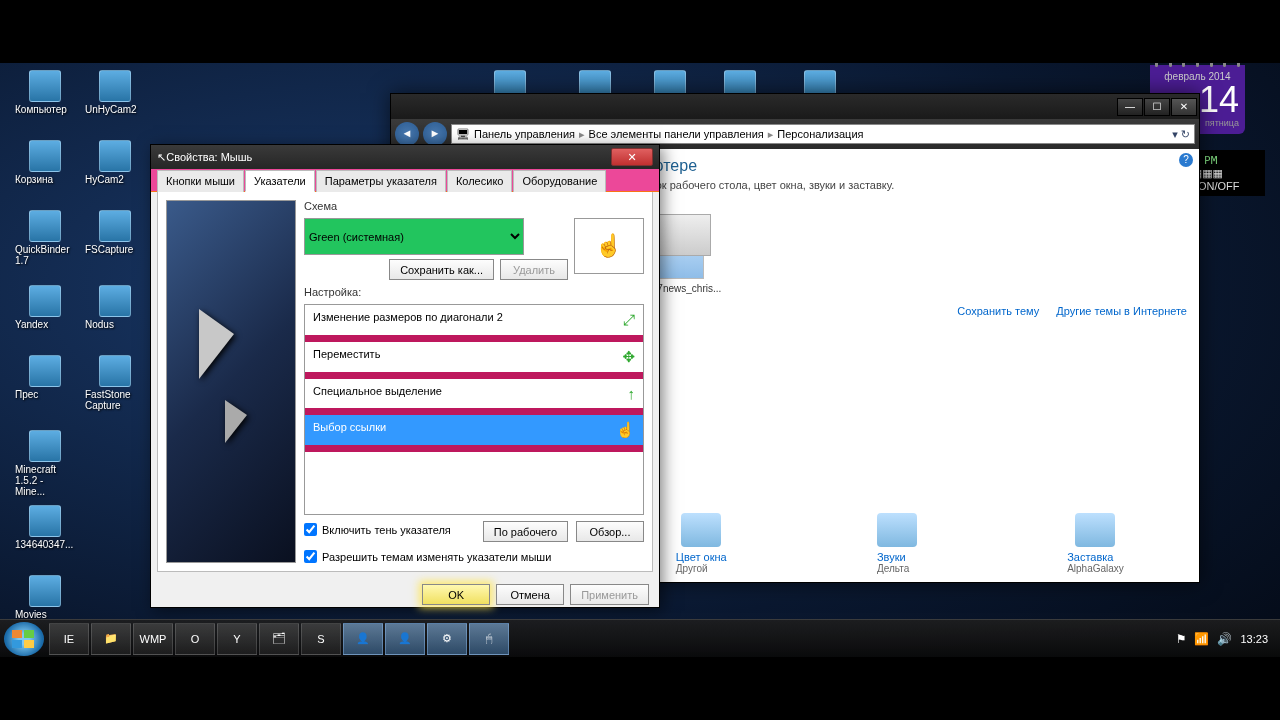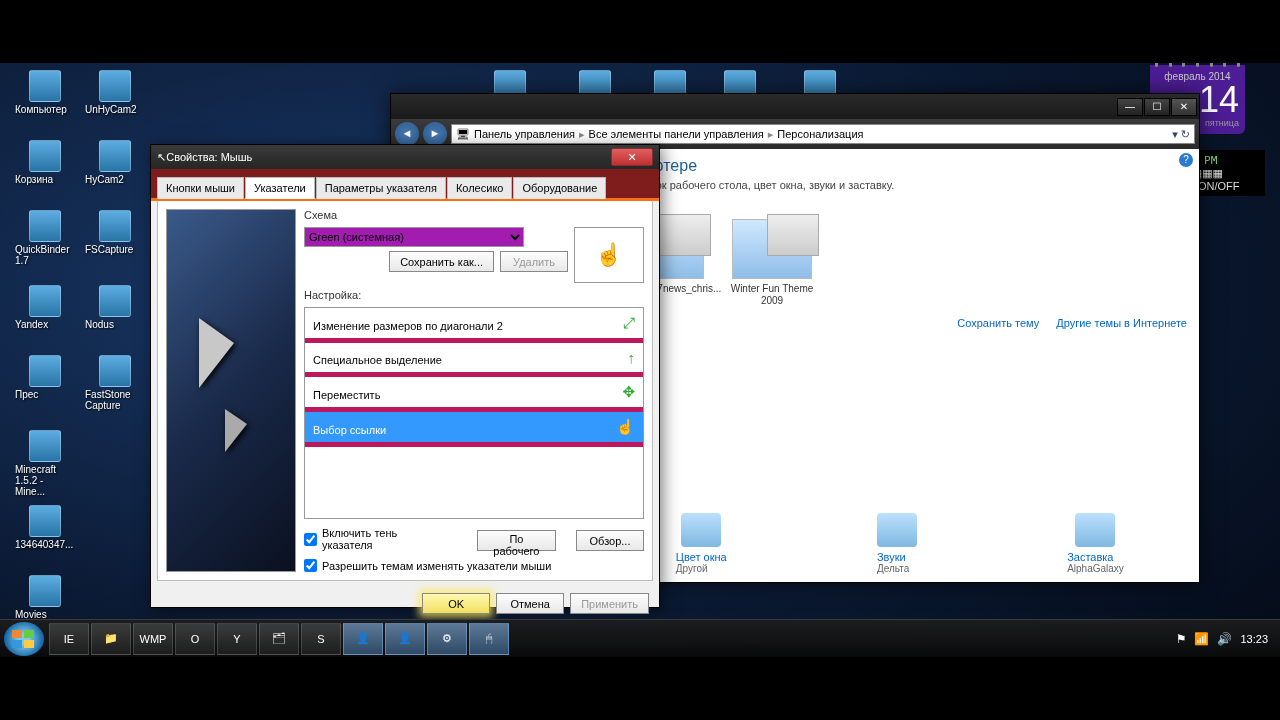--- a/index.html
+++ b/index.html
@@ -41,39 +41,39 @@
 .bottomrow{position:absolute;bottom:8px;left:0;right:0;display:flex;justify-content:space-around;align-items:flex-end}
 .bitem{text-align:left;cursor:pointer}
 .bitem .bic{width:40px;height:34px;margin:0 auto 4px;background:linear-gradient(#bde0fe,#7fb8e0);border-radius:4px}
 .bitem .bl1{color:#0066cc;font-size:11px}.bitem .bl2{color:#666;font-size:10px}
 .sidebar-tab{position:absolute;bottom:8px;left:0;width:210px;height:38px;background:linear-gradient(#4aa0c0,#2a7a9a);color:#fff;font-size:10px;padding:4px 6px;display:flex;align-items:center}
 .help-ic{position:absolute;top:4px;right:6px;width:14px;height:14px;border-radius:50%;background:#2a7ad0;color:#fff;text-align:center;line-height:14px;font-size:10px;cursor:pointer}
 .mouse{position:absolute;top:144px;left:150px;width:510px;height:464px;background:#f0f0f0;border:1px solid #000;box-shadow:3px 3px 15px rgba(0,0,0,.5);z-index:20}
 .mouse .titlebar{height:24px;background:linear-gradient(#3a3a3a,#262626);color:#fff;display:flex;align-items:center;padding:0 6px;font-size:11px}
 .mouse .titlebar .sp{flex:1}
 .mouse .close{width:42px;height:18px;background:linear-gradient(#e06060,#c03030);border:1px solid #803030;color:#fff;text-align:center;line-height:16px;font-size:11px;cursor:pointer;border-radius:2px}
-.tabs{display:flex;padding:7px 6px 0;background:#7f1d1d;border-bottom:3px solid #f97316}
+.tabs{display:flex;padding:0 6px 0;background:#ec4899;border-bottom:1px solid #f97316}
 .tab{padding:4px 8px;border:1px solid #bbb;border-bottom:none;background:#eaeaea;margin-right:1px;cursor:pointer;font-size:11px;position:relative;top:1px}
 .tab.active{background:#fff;border-bottom:1px solid #fff}
 .tabbody{background:#fff;margin:0 6px 6px;border:1px solid #bbb;border-top:none;height:380px;display:flex;padding:8px;gap:8px}
 .preview{width:130px;height:100%;background:linear-gradient(135deg,#3a5a8a 0%,#1a2a4a 50%,#0a1020 100%);border:1px solid #999;position:relative}
 .preview::before{content:"";position:absolute;top:30%;left:25%;width:0;height:0;border-left:35px solid #c8c8c8;border-top:25px solid transparent;border-bottom:45px solid transparent;filter:drop-shadow(2px 2px 3px #000)}
 .preview::after{content:"";position:absolute;top:55%;left:45%;width:0;height:0;border-left:22px solid #aaa;border-top:15px solid transparent;border-bottom:28px solid transparent;filter:drop-shadow(2px 2px 3px #000)}
 .settings{flex:1;display:flex;flex-direction:column;gap:6px}
 .lbl-s{font-size:11px;color:#333}
 .scheme-row{display:flex;gap:6px;align-items:flex-start}
 .scheme-col{flex:1}
-select.scheme{width:220px;height:20px;border:1px solid #999;background:#a21caf;font-size:11px}
+select.scheme{width:220px;height:37px;border:1px solid #999;background:#22c55e;font-size:11px}
 .prev-box{width:70px;height:56px;border:1px solid #999;background:#fff;display:flex;align-items:center;justify-content:center}
 .hand-cursor{color:#2ea82e;font-size:22px}
 .btn-row{display:flex;gap:6px;justify-content:flex-end;margin-top:4px}
 .btn{padding:2px 10px;border:1px solid #888;background:linear-gradient(#fdfdfd,#e8e8e8);cursor:pointer;font-size:11px;min-width:68px;height:21px}
 .btn:disabled{color:#999;cursor:default}
 .customize{flex:1;border:1px solid #999;background:#fff;overflow-y:auto}
-.crow{display:flex;align-items:flex-end;justify-content:space-between;padding:6px 8px;border-bottom:5px solid #be185d;cursor:pointer}
+.crow{display:flex;align-items:flex-start;justify-content:space-between;padding:6px 8px;border-bottom:7px solid #be185d;cursor:pointer}
 .crow.sel{background:#3399ff;color:#fff}
 .cico{font-size:15px;color:#2ea82e}.crow.sel .cico{color:#fff}
 .chk{display:flex;align-items:center;gap:5px;margin-top:2px}
 .chk input{width:13px;height:13px}
 .dlg-btns{display:flex;justify-content:flex-end;gap:6px;padding:6px 10px}
 .btn.ok{background:linear-gradient(#fff8b0,#f0e060);box-shadow:0 0 8px 3px rgba(255,230,80,.8)}
 .taskbar{position:absolute;bottom:63px;left:0;right:0;height:38px;background:linear-gradient(rgba(30,30,30,.9),rgba(10,10,10,.95));border-top:1px solid rgba(255,255,255,.2);display:flex;align-items:center;padding:0 4px;z-index:100}
 .start{width:40px;height:34px;border-radius:50%;background:radial-gradient(circle,#7ec8f0 20%,#1a6aa8 70%);cursor:pointer;margin-right:4px;position:relative}
 .start::before{content:"";position:absolute;top:8px;left:8px;width:10px;height:8px;background:#e83;box-shadow:12px 0 #6c4,0 10px #39d,12px 10px #fc4}
 .tbtn{width:40px;height:32px;background:linear-gradient(rgba(80,80,80,.6),rgba(40,40,40,.6));border:1px solid rgba(255,255,255,.15);margin:0 1px;cursor:pointer;display:flex;align-items:center;justify-content:center;color:#fff}
@@ -215,24 +215,20 @@
               <div class="tl">енная тема</div>
             </div>
             <div class="theme">
               <div class="prev"></div>
               <div class="tl">Holiday Lights</div>
             </div>
             <div class="theme">
               <div class="prev"></div>
               <div class="tl">windows7news_chris...</div>
             </div>
-            <div class="theme">
-              <div class="prev"></div>
-              <div class="tl">Winter Fun Theme 2009</div>
-            </div>
           </div>
         <div class="links">
           <a>Сохранить тему</a>
           <a>Другие темы в Интернете</a>
         </div>
         <div style="color:#1e6091">1)</div>
         <div class="themerow">
             <div class="theme">
               <div class="prev" style="background:linear-gradient(#2a6ab0,#1a4a80)"></div>
             </div>
@@ -294,33 +290,33 @@
               <span class="hand-cursor">☝</span>
             </div>
         </div>
         <div class="lbl-s">Настройка:</div>
         <div class="customize" id="crows">
             <div class="crow">
               <span>Изменение размеров по диагонали 2</span>
               <span class="cico">⤢</span>
             </div>
             <div class="crow">
+              <span>Переместить</span>
+              <span class="cico">✥</span>
+            </div>
+            <div class="crow">
               <span>Специальное выделение</span>
               <span class="cico">↑</span>
-            </div>
-            <div class="crow">
-              <span>Переместить</span>
-              <span class="cico">✥</span>
             </div>
             <div class="crow sel">
               <span>Выбор ссылки</span>
               <span class="cico">☝</span>
             </div>
           </div>
-        <div style="display:flex;align-items:flex-end;gap:20px">
+        <div style="display:flex;align-items:flex-start;gap:8px">
           <label class="chk">
               <input type="checkbox" checked="" style="">
               <span>Включить тень указателя</span>
             </label>
           <span style="flex:1"></span>
           <button class="btn">По рабочего</button>
           <button class="btn">Обзор...</button>
         </div>
         <label class="chk">
             <input type="checkbox" checked="" style="">

